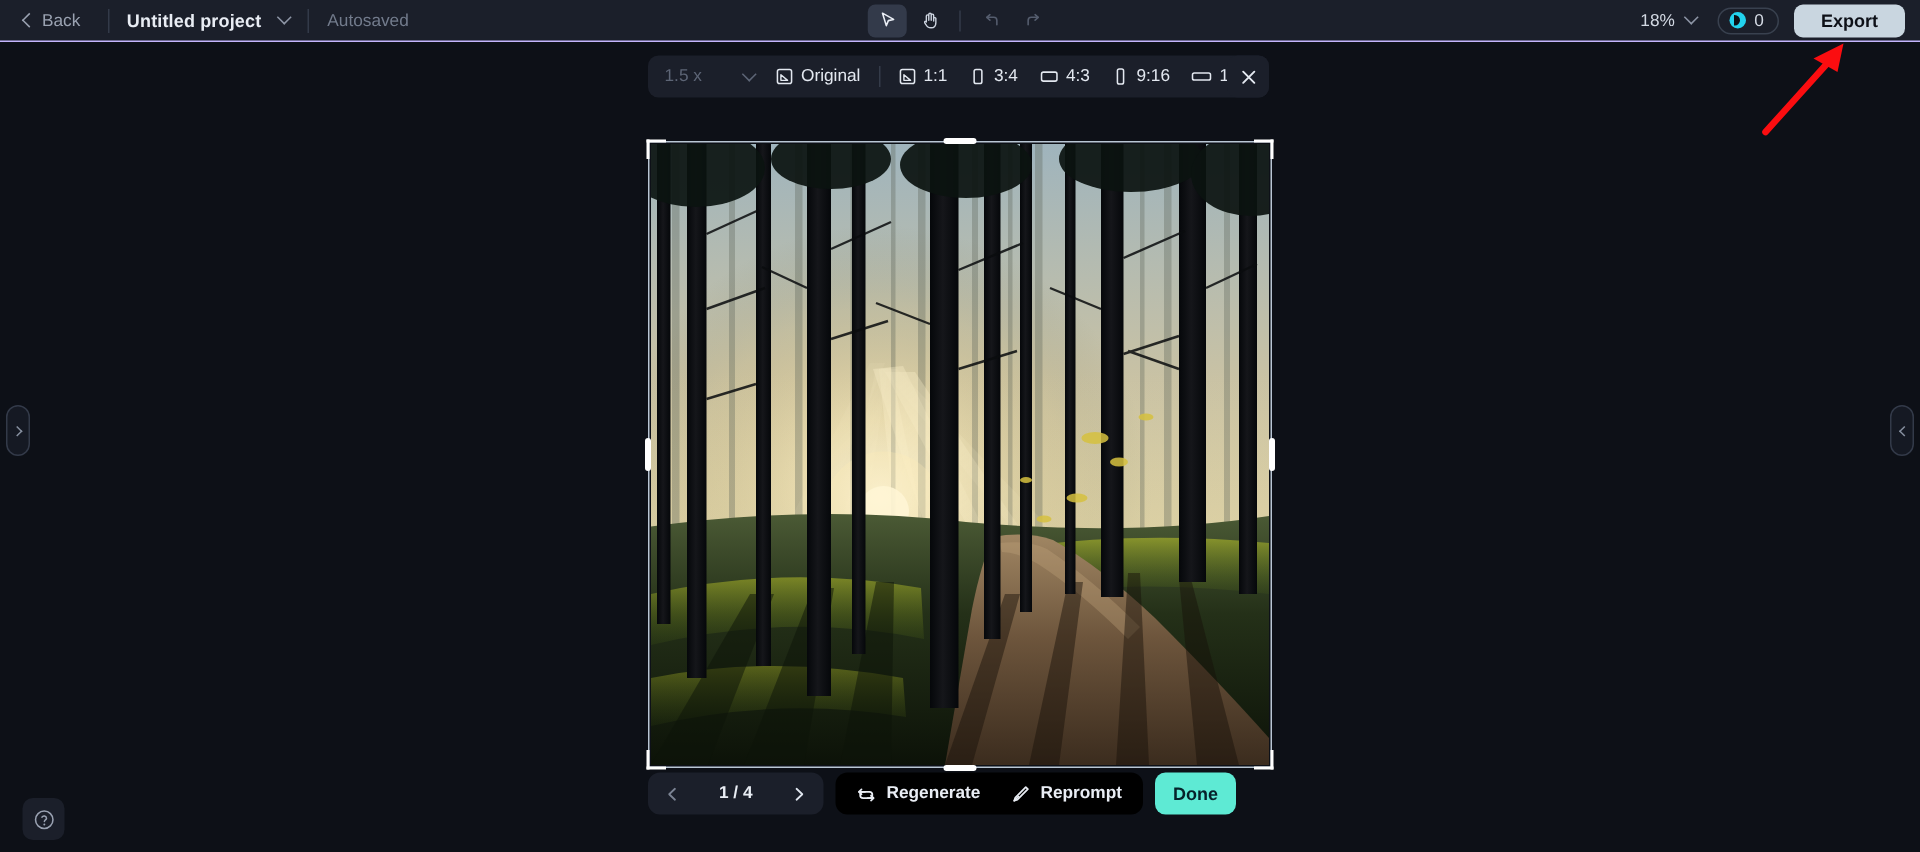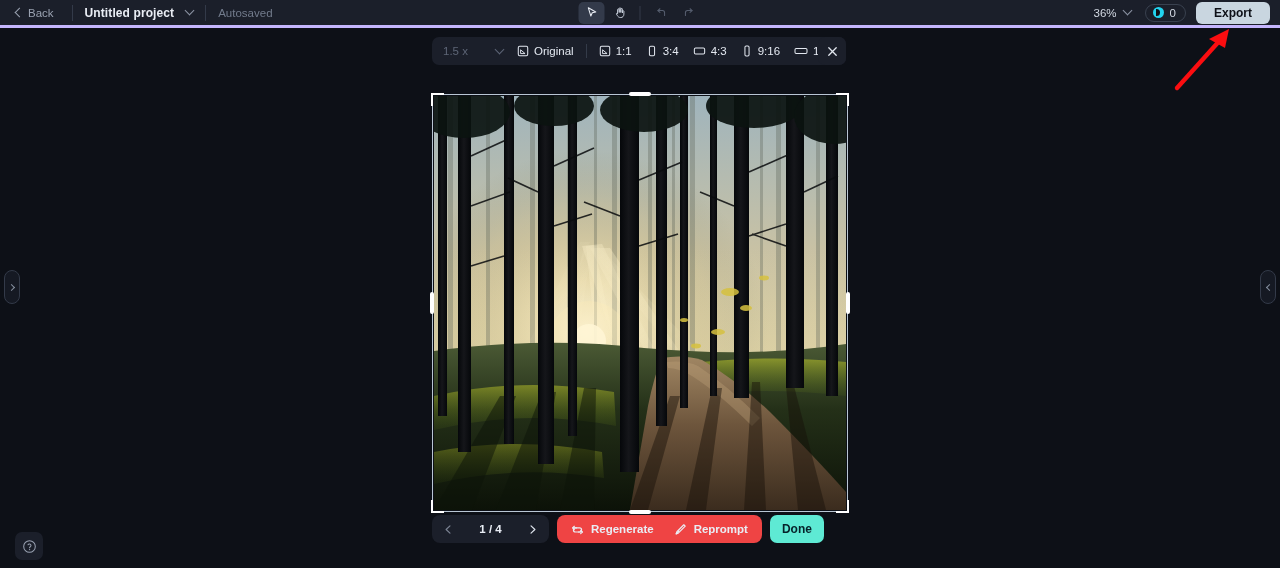--- a/index.html
+++ b/index.html
@@ -10,21 +10,21 @@
     overflow: hidden;
     -webkit-font-smoothing: antialiased;
   }
   .app { position: relative; width: 1280px; height: 568px; background: #0d1017; }
 
   
   .topbar {
     position: absolute; top: 0; left: 0; width: 1280px; height: 28px;
     background: #1b1f2a;
     display: flex; align-items: center;
-    border-bottom: 3px solid #c4b5fd;
+    border-bottom: 1px solid #c4b5fd;
   }
   .tb-left { display: flex; align-items: center; height: 100%; padding-left: 10px; }
   .back-btn {
     display: flex; align-items: center; gap: 5px;
     color: #9aa2b1; font-size: 11.5px; padding: 3px 6px; border-radius: 4px; cursor: pointer;
   }
   .chev { display: inline-block; width: 7px; height: 7px; border-left: 1.3px solid currentColor; border-bottom: 1.3px solid currentColor; transform: rotate(45deg); }
   .chev-d { transform: rotate(-45deg); position: relative; top: -2px; }
   .vdiv { width: 1px; height: 16px; background: #333a49; margin: 0 12px; }
   .proj-title { color: #e9edf4; font-size: 12px; font-weight: bold; letter-spacing: .1px; }
@@ -101,21 +101,21 @@
 
   
   .bottombar { position: absolute; left: 432px; top: 515px; display: flex; align-items: center; gap: 8px; }
   .pager {
     display: flex; align-items: center; background: #1b1f2a; border-radius: 8px;
     height: 28px; width: 117px; justify-content: space-between; padding: 0 6px;
   }
   .pg-arrow { width: 20px; height: 20px; display: flex; align-items: center; justify-content: center; color: #7b8393; cursor: pointer; border-radius: 4px; }
   .pg-arrow.next { color: #dfe5ee; }
   .pg-count { color: #e9edf4; font-size: 11.5px; font-weight: bold; }
-  .actions { display: flex; align-items: center; background: #ef4444; border-radius: 8px; height: 28px; padding: 0 4px; }
+  .actions { display: flex; align-items: center; background: #000000; border-radius: 8px; height: 28px; padding: 0 4px; }
   .act {
     display: flex; align-items: center; gap: 7px; color: #e9edf4; font-size: 11.5px; font-weight: bold;
     padding: 0 10px; height: 22px; border-radius: 5px; cursor: pointer;
   }
   .act svg { display: block; flex: none; }
   .done-btn {
     background: #5eead4; color: #06222a; font-size: 12px; font-weight: bold;
     border: none; border-radius: 7px; height: 28px; padding: 0 12px; cursor: pointer;
     font-family: inherit;
   }
@@ -183,21 +183,21 @@
       <div class="tool">
         <svg width="13" height="13" viewBox="0 0 16 16">
             <path d="M3.6 11.6 V8.2 a2.6 2.6 0 0 1 2.6-2.6 H11.6" fill="none" stroke="#555d6e" stroke-width="1.3" stroke-linecap="round"></path>
             <path d="M9.3 3.4 L11.9 5.6 L9.3 7.9" fill="none" stroke="#555d6e" stroke-width="1.3" stroke-linecap="round" stroke-linejoin="round"></path>
           </svg>
       </div>
     </div>
 
     <div class="tb-right">
       <div class="zoomctl">
-        <span>36%</span>
+        <span>18%</span>
         <span class="chev chev-d"></span>
       </div>
       <div class="credits">
         <span class="coin"></span>
         <span>0</span>
       </div>
       <button class="export-btn">Export</button>
     </div>
   </div>
 

